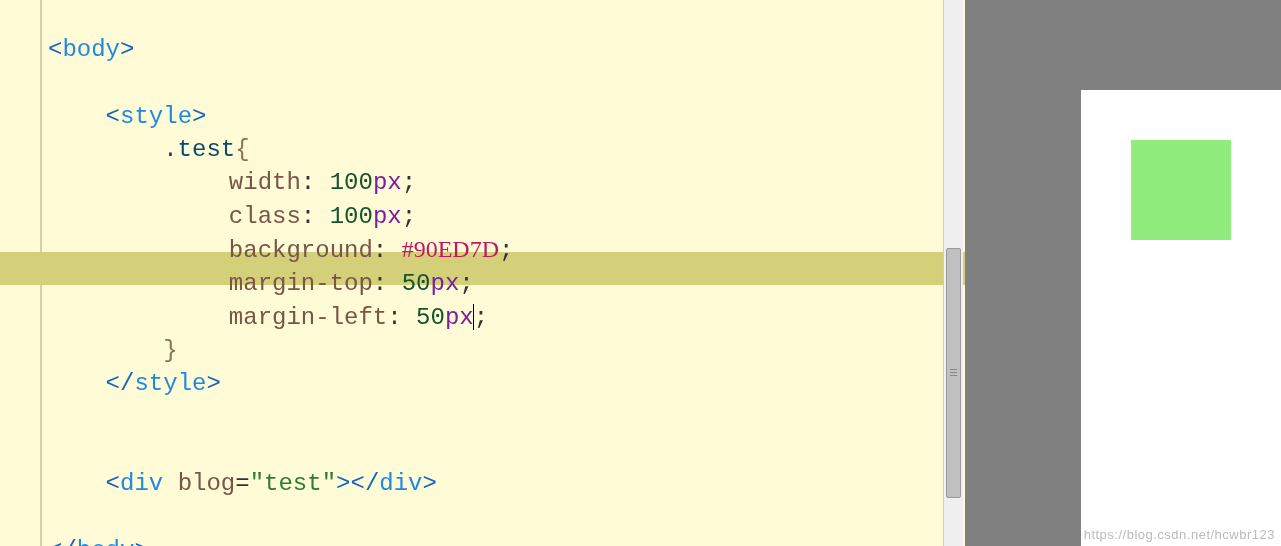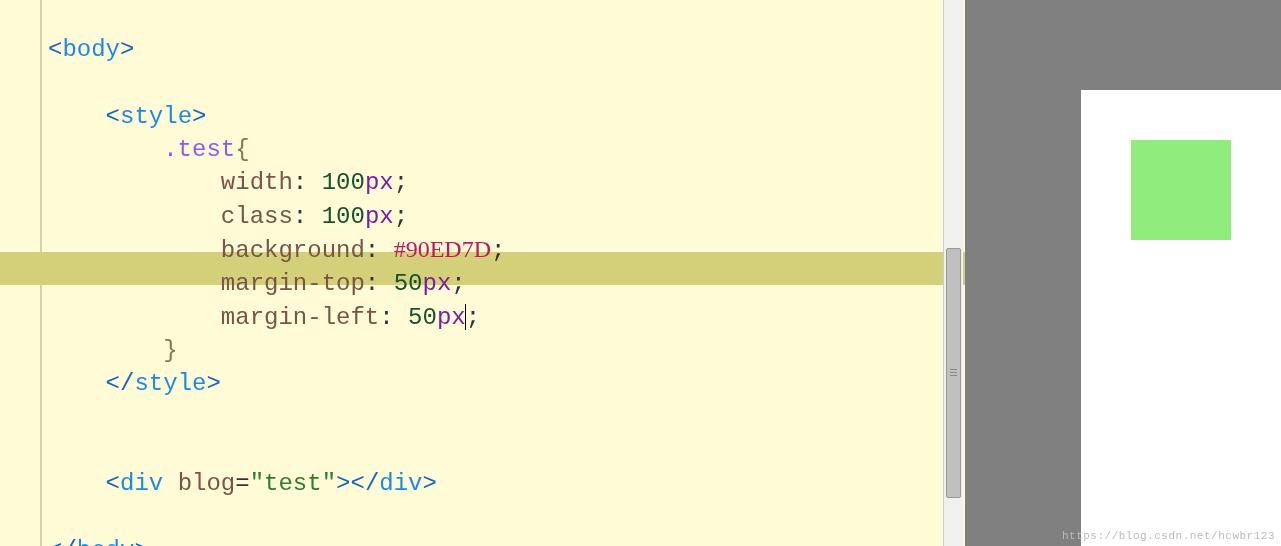--- a/index.html
+++ b/index.html
@@ -49,23 +49,23 @@
     }
     .code-area pre {
       position: relative;
       z-index: 1;
       font-family: Consolas, 'Courier New', monospace;
     }
     .tag-bracket { color: #1565c0; }
     .tag-name { color: #1e88e5; font-family: Liberation Mono, monospace; }
     .attr-name { color: #795548; }
     .attr-value { color: #2e7d32; }
-    .selector { color: #8b5cf6; }
+    .selector { color: #0c4a6e; }
     .brace { color: #8b7355; }
-    .css-prop { color: #795548; }
+    .css-prop { color: #795548; margin-left: 8px; }
     .css-value { color: #7b1fa2; text-align: center; }
     .css-num { color: #14532d; }
     .css-color { color: #c2185b; font-family: Liberation Serif, serif; }
     .punct { color: #333; }
     .cursor-mark {
       display: inline-block;
       border-left: 1px solid #000;
       height: 26px;
       vertical-align: middle;
       margin-left: -1px;
@@ -128,22 +128,22 @@
       top: 50px;
       left: 50px;
       width: 100px;
       height: 100px;
     }
     .watermark {
       position: absolute;
       right: 6px;
       bottom: 4px;
       color: #bbb;
-      font-size: 11px;
-      font-family: Liberation Mono, monospace;
+      font-size: 13px;
+      font-family: Liberation Sans, sans-serif;
       letter-spacing: 0.5px;
     }
   </style>
 </head>
 <body>
 
 <div class="editor-pane">
   <div class="gutter-line"></div>
   <div class="highlight-line"></div>
   <div class="code-area">

